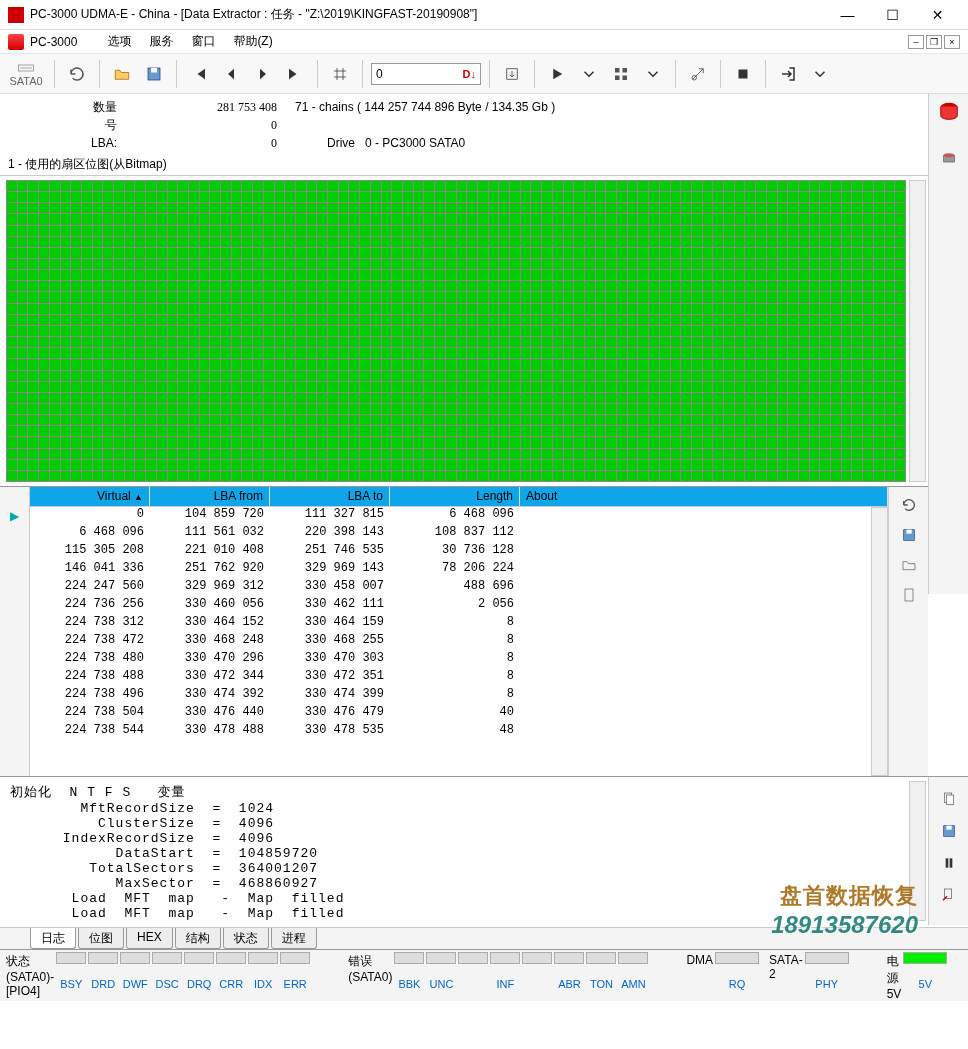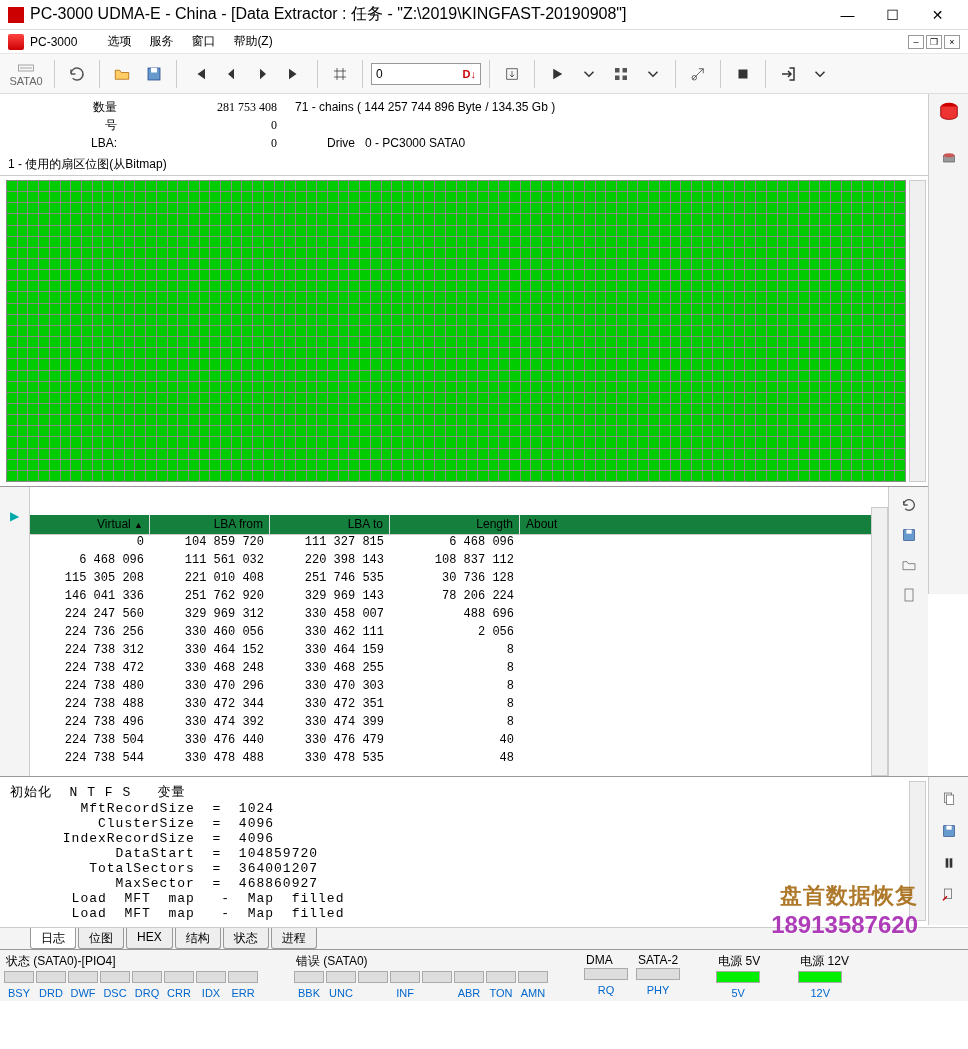--- a/index.html
+++ b/index.html
@@ -1,19 +1,19 @@
 <!DOCTYPE html>
 <html><head>
 <meta charset="utf-8">
 <style>
 * { margin: 0; padding: 0; box-sizing: border-box; }
 body { font-family: "Microsoft YaHei", Tahoma, Arial, sans-serif; font-size: 12px; background: #fff; color: #000; width: 968px; height: 1049px; overflow: hidden; position: relative; }
 .titlebar { height: 30px; background: #fff; border-bottom: 1px solid #ddd; display: flex; align-items: center; padding: 0 8px; }
 .titlebar .icon-app { width: 16px; height: 16px; background: #c00; margin-right: 6px; display: inline-block; }
-.titlebar .title { flex: 1; font-size: 16px; }
+.titlebar .title { flex: 1; font-size: 12px; }
 .titlebar .winbtns { display: flex; gap: 0; }
 .titlebar .winbtn { width: 45px; height: 28px; display: flex; align-items: center; justify-content: center; font-size: 14px; }
 .menubar { height: 24px; background: #fff; display: flex; align-items: center; padding: 0 8px; gap: 2px; border-bottom: 1px solid #e8e8e8; }
 .menubar .micon { width: 16px; height: 16px; display: inline-block; margin-right: 4px; }
 .menubar .micon.red { background: linear-gradient(#f44,#c00); border-radius: 2px; }
 .menubar .brand { margin-right: 20px; font-size: 12px; }
 .menubar .mitem { padding: 3px 8px; font-size: 12px; }
 .menubar .mdibtns { margin-left: auto; display: flex; gap: 2px; }
 .menubar .mdibtns span { width: 16px; height: 14px; border: 1px solid #999; display: flex; align-items: center; justify-content: center; font-size: 9px; }
 .toolbar { height: 40px; background: #f8f8f8; border-bottom: 1px solid #ddd; display: flex; align-items: center; padding: 0 6px; gap: 4px; }
@@ -35,21 +35,21 @@
 .sidebtn { width: 26px; height: 24px; display: flex; align-items: center; justify-content: center; border: 1px solid transparent; }
 .sidebtn svg { width: 16px; height: 16px; }
 .sidebtn.big svg { width: 22px; height: 22px; }
 .bitmap-area { height: 310px; background: #fff; padding: 4px 22px 4px 6px; position: relative; }
 .bitmap-grid { width: 100%; height: 100%; display: grid; grid-template-columns: repeat(84, 1fr); grid-template-rows: repeat(27, 1fr); gap: 1px; background: #888; padding: 1px; }
 .bitmap-cell { background: #0c0; }
 .bitmap-scroll { position: absolute; right: 2px; top: 4px; bottom: 4px; width: 17px; background: #f0f0f0; border: 1px solid #ccc; }
 .table-area { height: 290px; border-top: 1px solid #999; display: flex; position: relative; }
 .table-left-gutter { width: 30px; background: #f4f4f4; border-right: 1px solid #ccc; display: flex; justify-content: center; padding-top: 22px; }
 .table-main { flex: 1; overflow: hidden; font-family: "Courier New", monospace; font-size: 12px; position: relative; }
-.thead { display: flex; height: 20px; background: #15803d; border-bottom: 1px solid #ccc; position: relative; margin-top: 28px; }
+.thead { display: flex; height: 20px; background: #0ea5e9; border-bottom: 1px solid #ccc; position: relative; }
 .thead .th { border-right: 1px solid #ddd; text-align: right; padding: 2px 6px; font-family: Tahoma, sans-serif; font-size: 12px; }
 .thead .th.about { text-align: left; flex: 1; }
 .tbody { overflow-y: auto; }
 .trow { display: flex; height: 18px; }
 .trow .td { text-align: right; padding: 0 6px; white-space: pre; }
 .col-v { width: 120px; }
 .col-lf { width: 120px; }
 .col-lt { width: 120px; }
 .col-len { width: 130px; }
 .col-ab { flex: 1; text-align: left; }
@@ -57,29 +57,29 @@
 .table-right-sidebar { width: 40px; border-left: 1px solid #ccc; background: #f4f4f4; display: flex; flex-direction: column; align-items: center; padding-top: 6px; gap: 6px; }
 .log-section { border-top: 1px solid #999; position: relative; }
 .log-area { height: 150px; padding: 6px 10px; font-family: "Courier New", SimSun, monospace; font-size: 13px; white-space: pre; overflow: hidden; letter-spacing: 1px; position: relative; }
 .log-right-sidebar { position: absolute; right: 0; top: 0; width: 40px; bottom: 24px; border-left: 1px solid #ccc; background: #f4f4f4; display: flex; flex-direction: column; align-items: center; padding-top: 10px; gap: 8px; }
 .log-scroll { position: absolute; right: 42px; top: 4px; bottom: 28px; width: 17px; background: #f0f0f0; border: 1px solid #ccc; }
 .tabs { display: flex; height: 22px; border-top: 1px solid #ccc; background: #f4f4f4; padding-left: 30px; }
 .tab { padding: 2px 10px; border: 1px solid #999; border-top: none; background: #eee; margin-right: 2px; font-size: 12px; border-radius: 0 0 3px 3px; }
 .tab.active { background: #fff; font-weight: normal; }
 .watermark { position: absolute; right: 50px; bottom: 110px; text-align: right; opacity: 0.85; pointer-events: none; }
 .watermark .w1 { font-size: 22px; color: #a16207; font-weight: bold; letter-spacing: 1px; }
-.watermark .w2 { font-size: 24px; color: #a21caf; font-weight: bold; text-shadow: 1px 1px #fff; }
+.watermark .w2 { font-size: 24px; color: #0f766e; font-weight: bold; font-style: italic; text-shadow: 1px 1px #fff; }
 .statusbar { height: 52px; border-top: 1px solid #999; background: #f4f4f4; display: flex; padding: 2px 4px; gap: 8px; font-size: 12px; }
-.status-group { display: flex; flex-direction: column; }
+.status-group { display: flex; flex-direction: row; }
 .status-title { font-size: 12px; padding: 1px 2px; }
 .status-leds { display: flex; gap: 2px; }
 .led { display: flex; flex-direction: column; align-items: center; }
 .led .box { width: 30px; height: 12px; background: #ddd; border: 1px solid #aaa; }
 .led .box.green { background: #0e0; }
-.led .lbl { font-size: 11px; color: #0066cc; margin-top: 4px; }
+.led .lbl { font-size: 11px; color: #0066cc; margin-top: 14px; }
 .led.wide .box { width: 44px; }
 .spacer { flex: 0 0 20px; }
 </style>
 </head>
 <body>
 
 <div class="titlebar">
   <span class="icon-app"></span>
   <span class="title">PC-3000 UDMA-E - China - [Data Extractor : 任务 - "Z:\2019\KINGFAST-20190908"]</span>
   <div class="winbtns">

